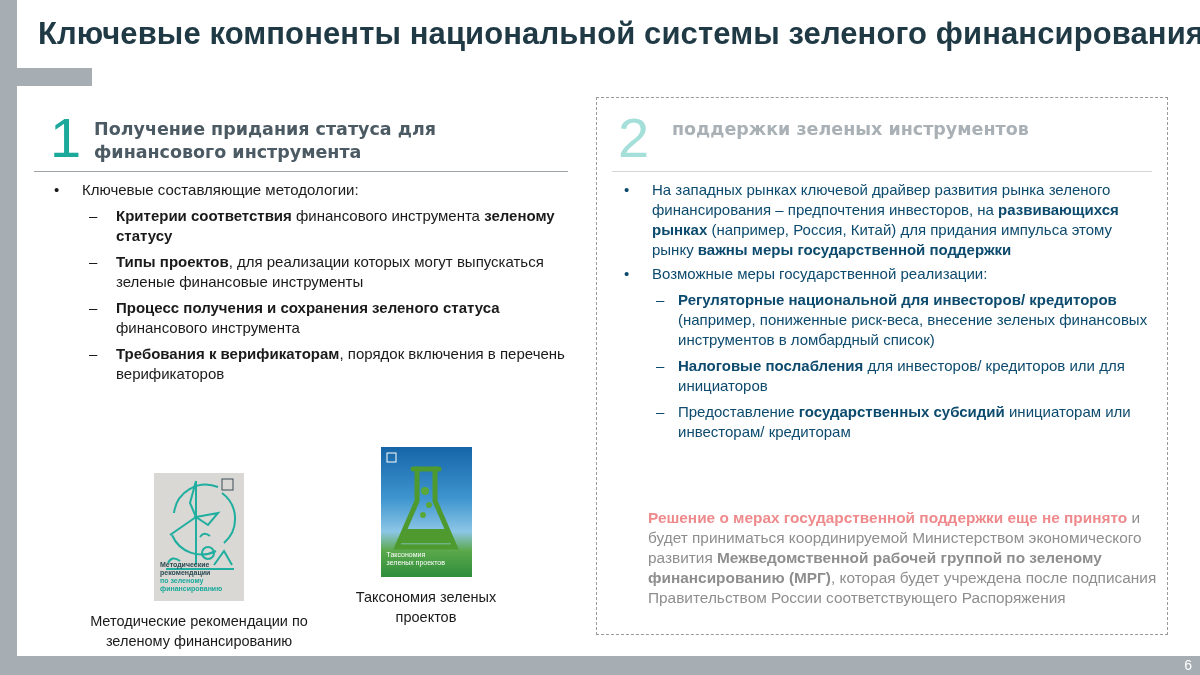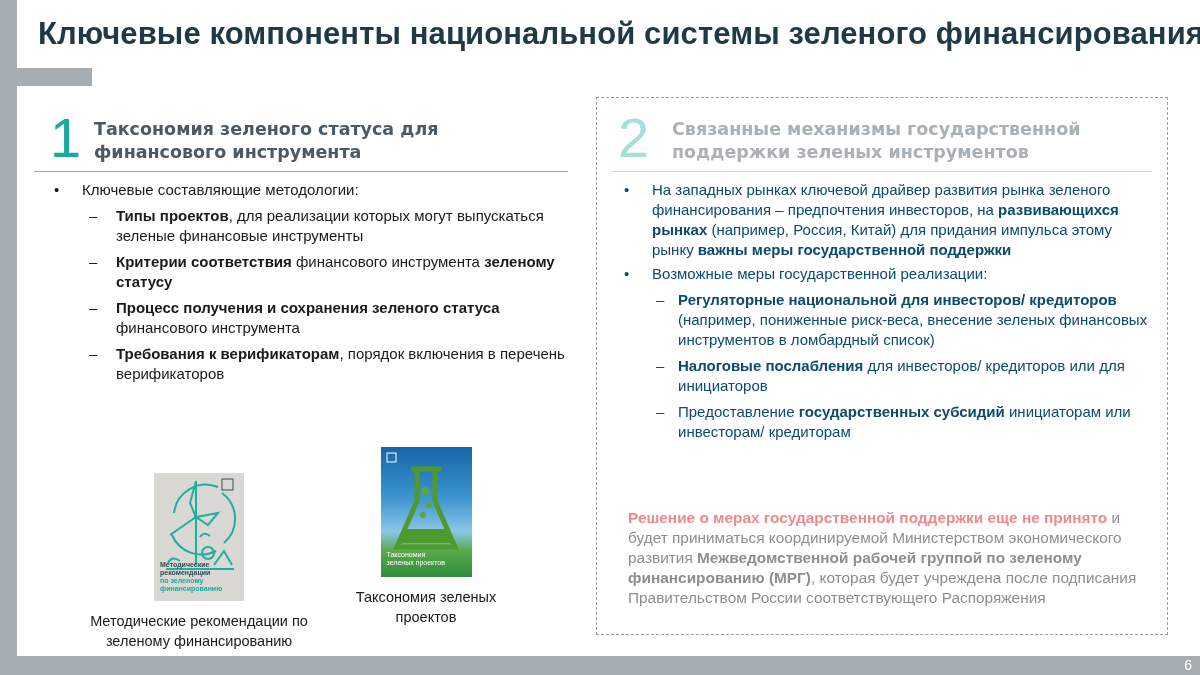--- a/index.html
+++ b/index.html
@@ -32,21 +32,21 @@
     .sublist > li { position: relative; padding-left: 82px; margin-left: -48px; margin-bottom: 6px; }
     .sublist > li::before { content: "–"; position: absolute; left: 55px; top: 0; }
     .b { font-weight: bold; }
 
     .sec2 .list { color: #0c4a6e; }
     .sec2 .list > li { padding-left: 40px; }
     .sec2 .list > li::before { left: 12px; }
     .sec2 .sublist > li { padding-left: 66px; margin-left: -40px; }
     .sec2 .sublist > li::before { left: 44px; }
 
-    .note { position: absolute; left: 628px; top: 508px; width: 520px; font-family: "Liberation Sans", sans-serif; font-size: 15.4px; line-height: 20px; color: #8e8e8e; }
+    .note { position: absolute; left: 648px; top: 508px; width: 520px; font-family: "Liberation Sans", sans-serif; font-size: 15.4px; line-height: 20px; color: #8e8e8e; }
     .note .red { color: #ef8a8c; font-weight: bold; }
 
     .doc { position: absolute; text-align: center; font-family: "Liberation Sans", sans-serif; font-size: 14.5px; line-height: 20px; color: #1a1a1a; }
     .doc1 { left: 72px; top: 473px; width: 254px; }
     .doc2 { left: 336px; top: 447px; width: 180px; }
     .cover { margin: 0 auto 10px auto; position: relative; overflow: hidden; }
     .cover1 { width: 90px; height: 128px; background: #d9d8d4; }
     .cover2 { width: 91px; height: 130px; background: linear-gradient(180deg, #1565a8 0%, #3f96cf 40%, #8cc6e6 65%, #5aa84a 80%, #2f8d3c 100%); }
     .cover-text { position: absolute; left: 6px; font-size: 7px; line-height: 8px; text-align: left; font-weight: bold; }
     .cover1 .cover-text { bottom: 8px; color: #2c4a52; }
@@ -61,30 +61,30 @@
 <div class="frame-notch"></div>
 <div class="frame-bottom"></div>
 <div class="page-number">6</div>
 
 <h1 class="slide-title">Ключевые компоненты национальной системы зеленого финансирования</h1>
 
 <div class="section sec1">
   <div class="sec-head">
     <div class="sec-num">1</div>
     <div class="sec-title">
-      <div>Таксономия зеленого статуса для</div>
+      <div>Получение придания статуса для</div>
       <div>финансового инструмента</div>
     </div>
   </div>
   <ul class="list">
     <li>
       <span>Ключевые составляющие методологии:</span>
       <ul class="sublist">
+        <li><span class="b">Критерии соответствия</span><span> финансового инструмента </span><span class="b">зеленому статусу</span></li>
         <li><span class="b">Типы проектов</span><span>, для реализации которых могут выпускаться зеленые финансовые инструменты</span></li>
-        <li><span class="b">Критерии соответствия</span><span> финансового инструмента </span><span class="b">зеленому статусу</span></li>
         <li><span class="b">Процесс получения и сохранения зеленого статуса</span><span> финансового инструмента</span></li>
         <li><span class="b">Требования к верификаторам</span><span>, порядок включения в перечень верификаторов</span></li>
       </ul>
     </li>
   </ul>
 </div>
 
 <div class="doc doc1">
   <div class="cover cover1">
     <svg class="cover-art" width="90" height="128" viewBox="0 0 90 128">
@@ -133,21 +133,20 @@
     </div>
   </div>
   <div>Таксономия зеленых проектов</div>
 </div>
 
 <div class="sec2-box"></div>
 <div class="section sec2">
   <div class="sec-head">
     <div class="sec-num">2</div>
     <div class="sec-title">
-      <div>Связанные механизмы государственной</div>
       <div>поддержки зеленых инструментов</div>
     </div>
   </div>
   <ul class="list">
     <li><span>На западных рынках ключевой драйвер развития рынка зеленого финансирования – предпочтения инвесторов, на </span><span class="b">развивающихся рынках</span><span> (например, Россия, Китай) для придания импульса этому рынку </span><span class="b">важны меры государственной поддержки</span></li>
     <li>
       <span>Возможные меры государственной реализации:</span>
       <ul class="sublist">
         <li><span class="b">Регуляторные национальной для инвесторов/ кредиторов</span><span> (например, пониженные риск-веса, внесение зеленых финансовых инструментов в ломбардный список)</span></li>
         <li><span class="b">Налоговые послабления</span><span> для инвесторов/ кредиторов или для инициаторов</span></li>

